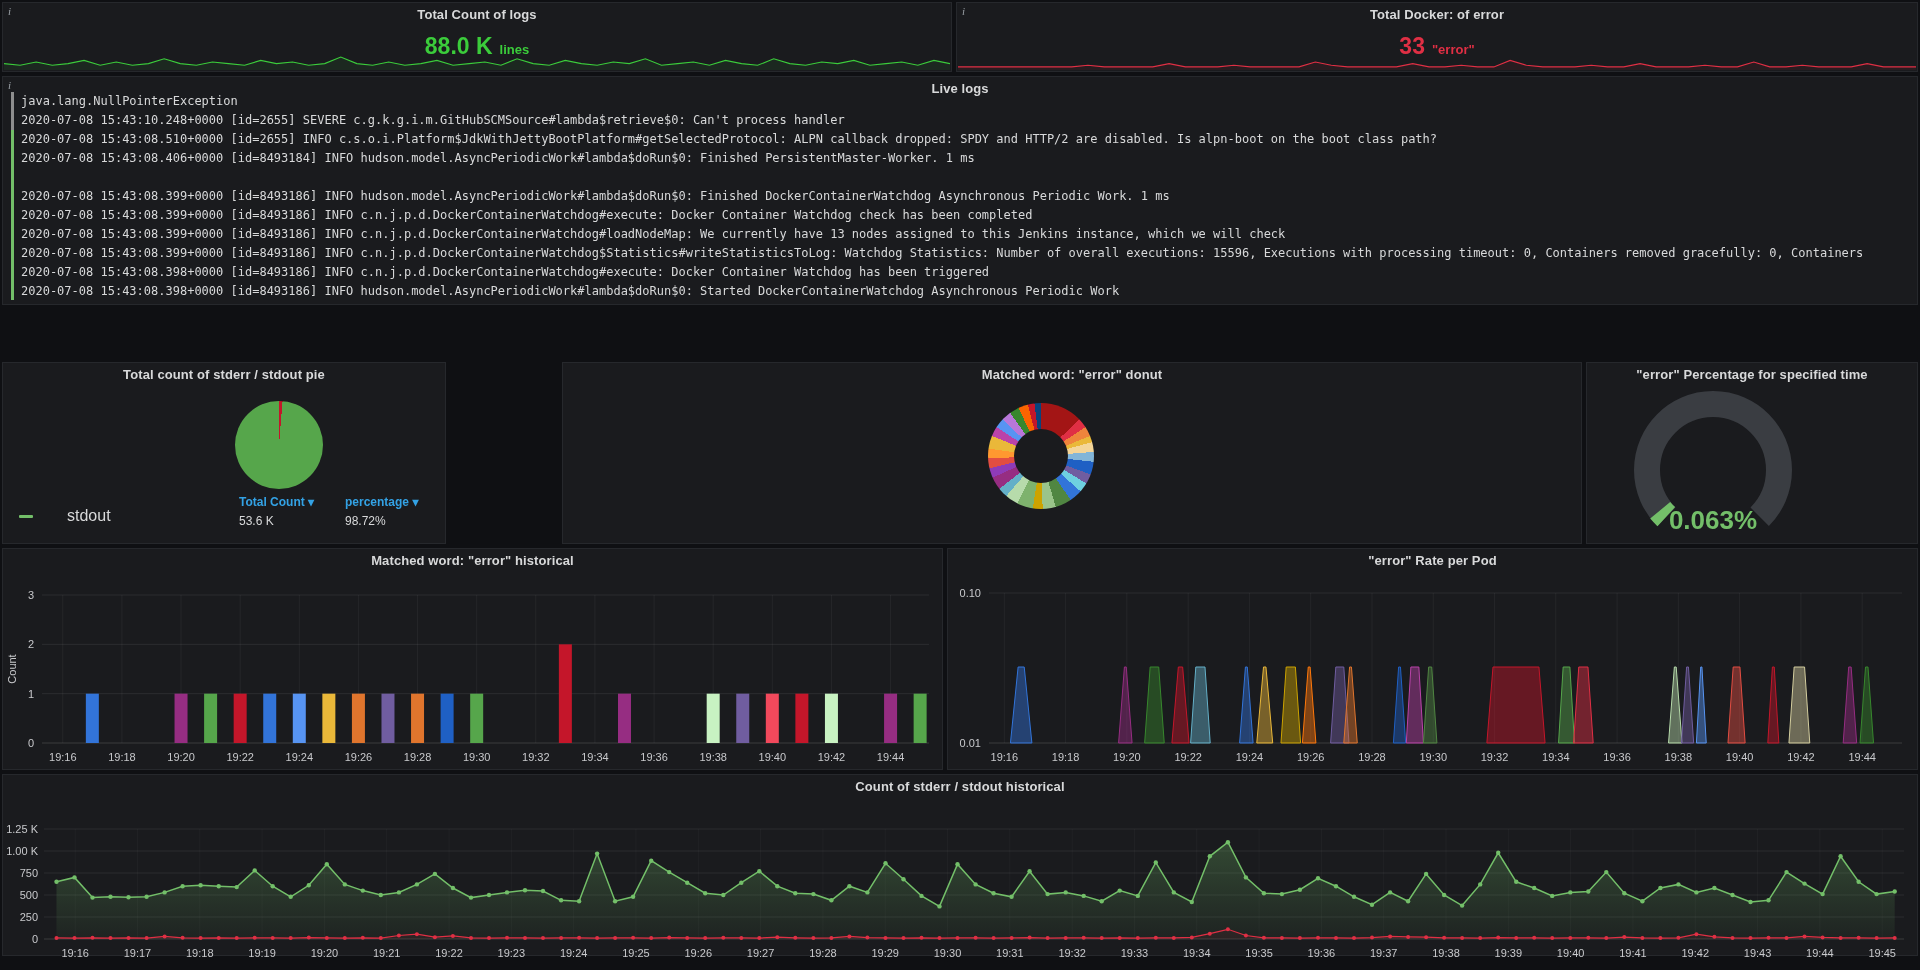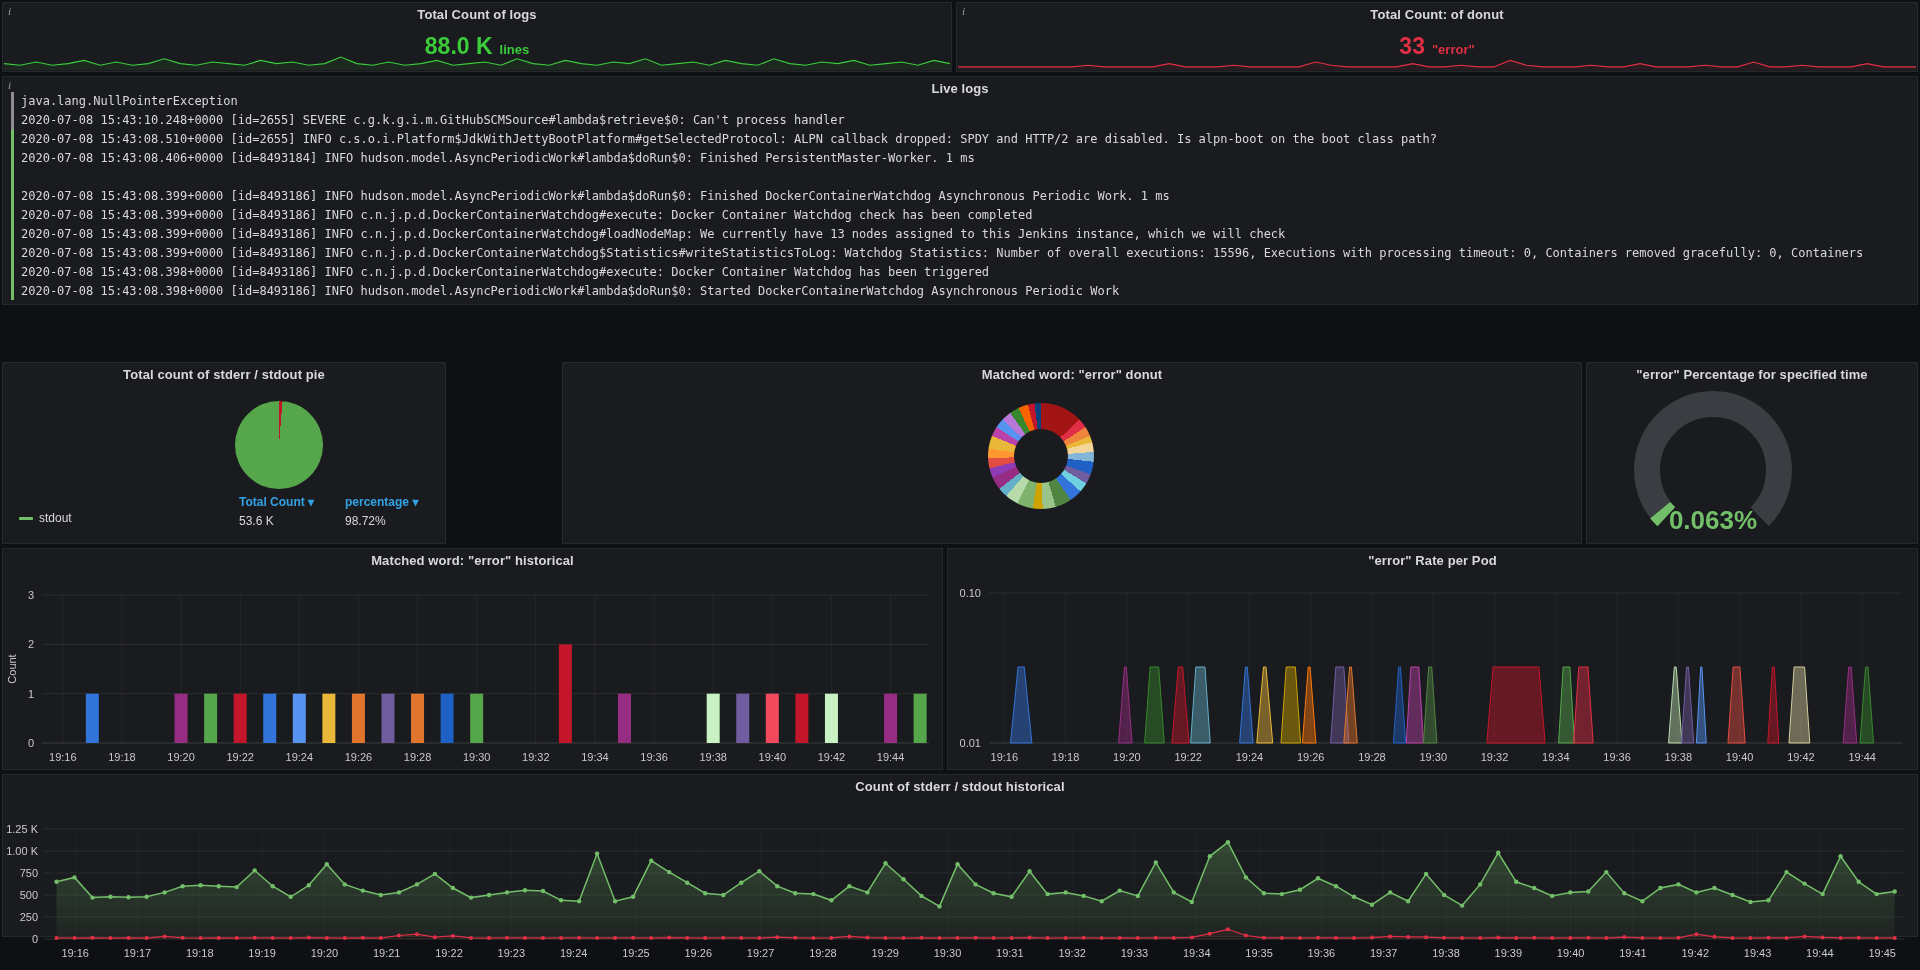--- a/index.html
+++ b/index.html
@@ -17,21 +17,21 @@
   .sparkline{position:absolute;left:1px;right:1px;bottom:1px;height:16px;width:calc(100% - 2px);}
   .log-lines{position:absolute;top:24px;left:8px;right:4px;bottom:4px;overflow:hidden;}
   .log-row{display:flex;align-items:stretch;height:19px;line-height:19px;cursor:pointer;}
   .log-bar{width:3px;margin-right:7px;flex:none;}
   .log-bar.info{background:#73bf69;}
   .log-bar.muted{background:#8e8e8e;}
   .log-text{white-space:pre;overflow:hidden;color:#d8d9da;font-size:12px;
     font-family:"DejaVu Sans Mono",monospace;}
   .pie-circle{position:absolute;border-radius:50%;cursor:crosshair;}
   .donut-hole{position:absolute;border-radius:50%;background:#1a1b1e;}
-  .legend-item{position:absolute;display:flex;align-items:center;color:#d8d9da;font-size:12px;cursor:pointer;}
+  .legend-item{position:absolute;display:flex;align-items:center;color:#d8d9da;font-size:16px;cursor:pointer;gap:28px;}
   .legend-dash{width:14px;height:3px;border-radius:1px;margin-right:6px;}
   .mini-table{position:absolute;right:16px;font-size:12px;text-align:left;}
   .mini-table .hdr{color:#33a2e5;font-weight:700;cursor:pointer;display:inline-block;}
   .mini-table .cell{color:#d8d9da;display:inline-block;}
   .col1{width:92px;} .col2{width:84px;margin-left:14px;}
   svg text{font-family:"Liberation Sans",sans-serif;}
   .gauge-value{font-weight:700;}
   .chart-svg{position:absolute;cursor:crosshair;}
 </style>
 </head>
@@ -46,21 +46,21 @@
       <span class="big">88.0 K</span><span class="unit">lines</span>
     </div>
     <svg id="sp1" class="sparkline" viewBox="0 0 300 16" preserveAspectRatio="none">
         <polygon points="0,16 0.0,9.6 5.1,11.3 10.2,8.0 15.3,11.3 20.3,9.6 25.4,6.4 30.5,11.3 35.6,8.0 40.7,11.3 45.8,9.6 50.8,4.8 55.9,9.6 61.0,11.3 66.1,8.0 71.2,9.6 76.3,11.3 81.4,6.4 86.4,9.6 91.5,8.0 96.6,11.3 101.7,9.6 106.8,3.1 111.9,9.6 116.9,11.3 122.0,8.0 127.1,11.3 132.2,9.6 137.3,6.4 142.4,11.3 147.5,9.6 152.5,8.0 157.6,11.3 162.7,4.8 167.8,9.6 172.9,11.3 178.0,6.4 183.1,9.6 188.1,11.3 193.2,8.0 198.3,9.6 203.4,4.8 208.5,11.3 213.6,9.6 218.6,8.0 223.7,11.3 228.8,6.4 233.9,9.6 239.0,11.3 244.1,4.8 249.2,9.6 254.2,11.3 259.3,8.0 264.4,9.6 269.5,6.4 274.6,11.3 279.7,9.6 284.7,8.0 289.8,11.3 294.9,6.4 300.0,9.6 300,16" fill="#3bcc3b" fill-opacity="0.08"></polygon>
         <polyline points="0.0,9.6 5.1,11.3 10.2,8.0 15.3,11.3 20.3,9.6 25.4,6.4 30.5,11.3 35.6,8.0 40.7,11.3 45.8,9.6 50.8,4.8 55.9,9.6 61.0,11.3 66.1,8.0 71.2,9.6 76.3,11.3 81.4,6.4 86.4,9.6 91.5,8.0 96.6,11.3 101.7,9.6 106.8,3.1 111.9,9.6 116.9,11.3 122.0,8.0 127.1,11.3 132.2,9.6 137.3,6.4 142.4,11.3 147.5,9.6 152.5,8.0 157.6,11.3 162.7,4.8 167.8,9.6 172.9,11.3 178.0,6.4 183.1,9.6 188.1,11.3 193.2,8.0 198.3,9.6 203.4,4.8 208.5,11.3 213.6,9.6 218.6,8.0 223.7,11.3 228.8,6.4 233.9,9.6 239.0,11.3 244.1,4.8 249.2,9.6 254.2,11.3 259.3,8.0 264.4,9.6 269.5,6.4 274.6,11.3 279.7,9.6 284.7,8.0 289.8,11.3 294.9,6.4 300.0,9.6" fill="none" stroke="#3bcc3b" stroke-width="1.1" vector-effect="non-scaling-stroke"></polyline>
       </svg>
   </div>
 
   <div class="panel" style="left:956px;top:2px;width:962px;height:70px;">
     <span class="info-icon">i</span>
-    <div class="panel-title">Total Count: of donut</div>
+    <div class="panel-title">Total Docker: of error</div>
     <div class="stat-value stat-red">
       <span class="big">33</span><span class="unit">"error"</span>
     </div>
     <svg id="sp2" class="sparkline" viewBox="0 0 300 16" preserveAspectRatio="none">
         <polygon points="0,16 0.0,12.9 5.1,12.9 10.2,12.9 15.3,12.9 20.3,12.9 25.4,12.9 30.5,12.9 35.6,12.9 40.7,11.3 45.8,12.9 50.8,12.9 55.9,12.9 61.0,12.9 66.1,9.6 71.2,12.9 76.3,12.9 81.4,12.9 86.4,11.3 91.5,12.9 96.6,12.9 101.7,12.9 106.8,12.9 111.9,8.0 116.9,11.3 122.0,12.9 127.1,12.9 132.2,12.9 137.3,12.9 142.4,9.6 147.5,12.9 152.5,12.9 157.6,11.3 162.7,12.9 167.8,12.9 172.9,6.4 178.0,11.3 183.1,12.9 188.1,12.9 193.2,12.9 198.3,11.3 203.4,12.9 208.5,12.9 213.6,9.6 218.6,12.9 223.7,12.9 228.8,12.9 233.9,11.3 239.0,12.9 244.1,12.9 249.2,8.0 254.2,12.9 259.3,12.9 264.4,11.3 269.5,12.9 274.6,12.9 279.7,12.9 284.7,9.6 289.8,12.9 294.9,12.9 300.0,12.9 300,16" fill="#e02f44" fill-opacity="0.08"></polygon>
         <polyline points="0.0,12.9 5.1,12.9 10.2,12.9 15.3,12.9 20.3,12.9 25.4,12.9 30.5,12.9 35.6,12.9 40.7,11.3 45.8,12.9 50.8,12.9 55.9,12.9 61.0,12.9 66.1,9.6 71.2,12.9 76.3,12.9 81.4,12.9 86.4,11.3 91.5,12.9 96.6,12.9 101.7,12.9 106.8,12.9 111.9,8.0 116.9,11.3 122.0,12.9 127.1,12.9 132.2,12.9 137.3,12.9 142.4,9.6 147.5,12.9 152.5,12.9 157.6,11.3 162.7,12.9 167.8,12.9 172.9,6.4 178.0,11.3 183.1,12.9 188.1,12.9 193.2,12.9 198.3,11.3 203.4,12.9 208.5,12.9 213.6,9.6 218.6,12.9 223.7,12.9 228.8,12.9 233.9,11.3 239.0,12.9 244.1,12.9 249.2,8.0 254.2,12.9 259.3,12.9 264.4,11.3 269.5,12.9 274.6,12.9 279.7,12.9 284.7,9.6 289.8,12.9 294.9,12.9 300.0,12.9" fill="none" stroke="#e02f44" stroke-width="1.1" vector-effect="non-scaling-stroke"></polyline>
       </svg>
   </div>
 
   <div class="panel" style="left:2px;top:76px;width:1916px;height:229px;">
@@ -268,21 +268,21 @@
         <polygon points="732.4093959731543,168 737.6177852348993,92 739.4560402684564,92 744.6644295302013,168" fill="#705da0" fill-opacity="0.45" stroke="#705da0" stroke-width="1"></polygon>
         <polygon points="747.421812080537,168 751.7110738255035,92 752.9365771812081,92 757.2258389261746,168" fill="#5794f2" fill-opacity="0.45" stroke="#5794f2" stroke-width="1"></polygon>
         <polygon points="778.978523489933,168 784.1869127516779,92 790.9271812080538,92 796.1355704697987,168" fill="#e24d42" fill-opacity="0.45" stroke="#e24d42" stroke-width="1"></polygon>
         <polygon points="818.8073825503357,168 823.4030201342283,92 825.2412751677854,92 829.836912751678,168" fill="#c4162a" fill-opacity="0.45" stroke="#c4162a" stroke-width="1"></polygon>
         <polygon points="839.9473154362418,168 845.1557046979867,92 855.5724832214767,92 860.7808724832216,168" fill="#d3cd9e" fill-opacity="0.45" stroke="#d3cd9e" stroke-width="1"></polygon>
         <polygon points="894.1758389261746,168 899.6906040268457,92 902.1416107382552,92 907.6563758389262,168" fill="#962d82" fill-opacity="0.45" stroke="#962d82" stroke-width="1"></polygon>
         <polygon points="911.0265100671141,168 916.5412751677852,92 918.9922818791947,92 924.5070469798658,168" fill="#37872d" fill-opacity="0.45" stroke="#37872d" stroke-width="1"></polygon>
       </svg>
   </div>
 
-  <div class="panel" style="left:2px;top:774px;width:1916px;height:163px;">
+  <div class="panel" style="left:2px;top:774px;width:1916px;height:182px;">
     <div class="panel-title">Count of stderr / stdout historical</div>
     <svg id="histSvg" class="chart-svg" style="left:1px;top:24px;" width="1912" height="168" viewBox="0 0 1912 168">
         <defs>
           <linearGradient id="gfill" x1="0" y1="0" x2="0" y2="1">
             <stop offset="0%" stop-color="#73bf69" stop-opacity="0.28"></stop>
             <stop offset="100%" stop-color="#73bf69" stop-opacity="0.05"></stop>
           </linearGradient>
         </defs>
         <line x1="40" y1="140" x2="1900" y2="140" stroke="rgba(255,255,255,0.14)"></line>
         <text x="34" y="144" text-anchor="end" font-size="11" fill="#c8c9cc">0</text>

